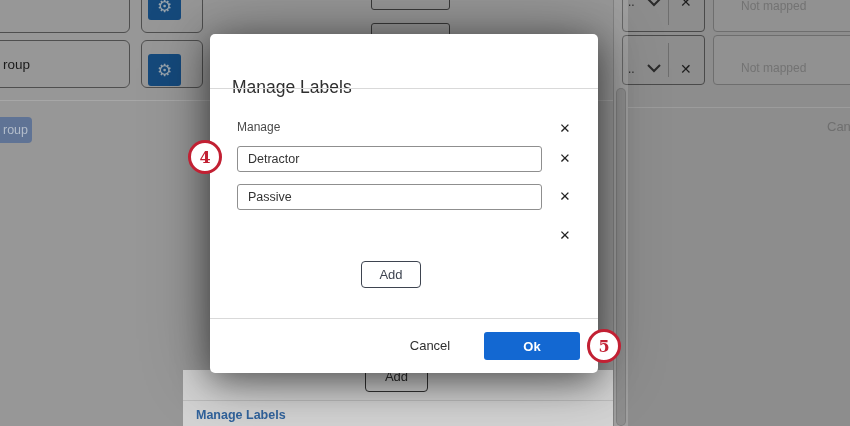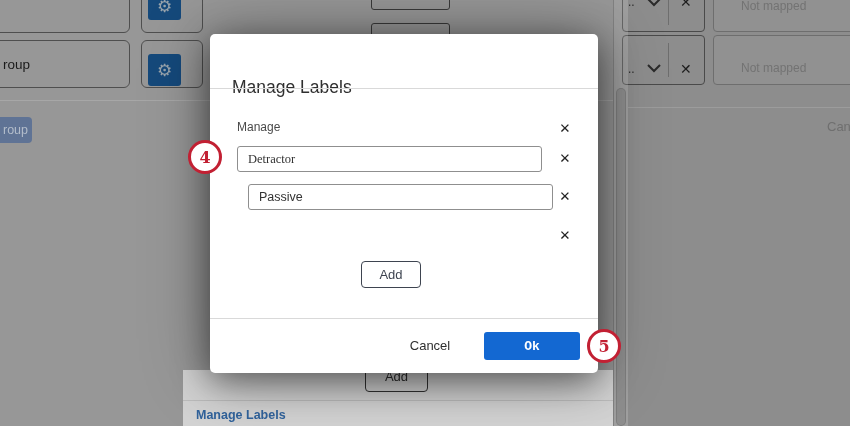--- a/index.html
+++ b/index.html
@@ -53,21 +53,21 @@
   #modal-header-divider{left:0;top:54px;width:388px;height:1px;background:#d9d9d9;}
   #label-col-header{left:27px;top:86px;font-size:12px;color:#4a4a4a;}
   .row-x{width:16px;height:16px;text-align:center;color:#222;font-size:13.5px;line-height:16px;left:347px;}
   .lbl-input{left:27px;width:305px;height:26px;border:1px solid #8f8f8f;border-radius:3px;
     font-family:"Liberation Sans",sans-serif;font-size:12.5px;color:#333;padding:0 0 0 10px;outline:none;background:#fff;}
   #modal-add-btn{left:151px;top:227px;width:60px;height:27px;background:#fff;border:1px solid #3e4450;
     border-radius:4px;color:#3e4450;font-size:13px;display:flex;align-items:center;justify-content:center;}
   #modal-footer-divider{left:0;top:284px;width:388px;height:1px;background:#d9d9d9;}
   #modal-cancel{left:185px;top:304px;width:70px;text-align:center;font-size:13px;color:#2f2f2f;}
   #modal-ok{left:274px;top:298px;width:96px;height:28px;background:#1368d2;border-radius:3px;
-    color:#fff;font-size:13px;font-weight:bold;display:flex;align-items:center;justify-content:center;font-family:Liberation Mono, monospace;}
+    color:#fff;font-size:13px;font-weight:bold;display:flex;align-items:center;justify-content:center;}
 
   
   .ann-circle{width:34px;height:34px;border:3px solid #c22033;border-radius:50%;background:#fff;
     color:#c22033;font-family:"DejaVu Serif",serif;font-size:16px;font-weight:bold;
     display:flex;align-items:center;justify-content:center;z-index:20;}
   #ann-4{left:188px;top:140px;}
   #ann-5{left:587px;top:329px;}
 </style>
 </head>
 <body>
@@ -140,24 +140,24 @@
     <div class="abs" id="scroll-thumb"></div>
   </div>
 
   <div class="abs" id="modal">
     <div class="abs" id="modal-title">Manage Labels</div>
     <div class="abs" id="modal-header-divider"></div>
 
     <div class="abs" id="label-col-header">Manage</div>
     <div class="abs row-x" style="top:87px;">✕</div>
 
-    <input class="abs lbl-input" style="top: 112px; font-family: Liberation Serif, serif;" type="text" value="Detractor">
+    <input class="abs lbl-input" style="top: 112px;" type="text" value="Detractor">
     <div class="abs row-x" style="top:117px;">✕</div>
 
-    <input class="abs lbl-input" style="top: 150px; margin-left: 11px;" type="text" value="Passive">
+    <input class="abs lbl-input" style="top: 150px;" type="text" value="Passive">
     <div class="abs row-x" style="top:155px;">✕</div>
 
     <div class="abs row-x" style="top:194px;">✕</div>
 
     <div class="abs" id="modal-add-btn">
       <span>Add</span>
     </div>
 
     <div class="abs" id="modal-footer-divider"></div>
     <div class="abs" id="modal-cancel">Cancel</div>

